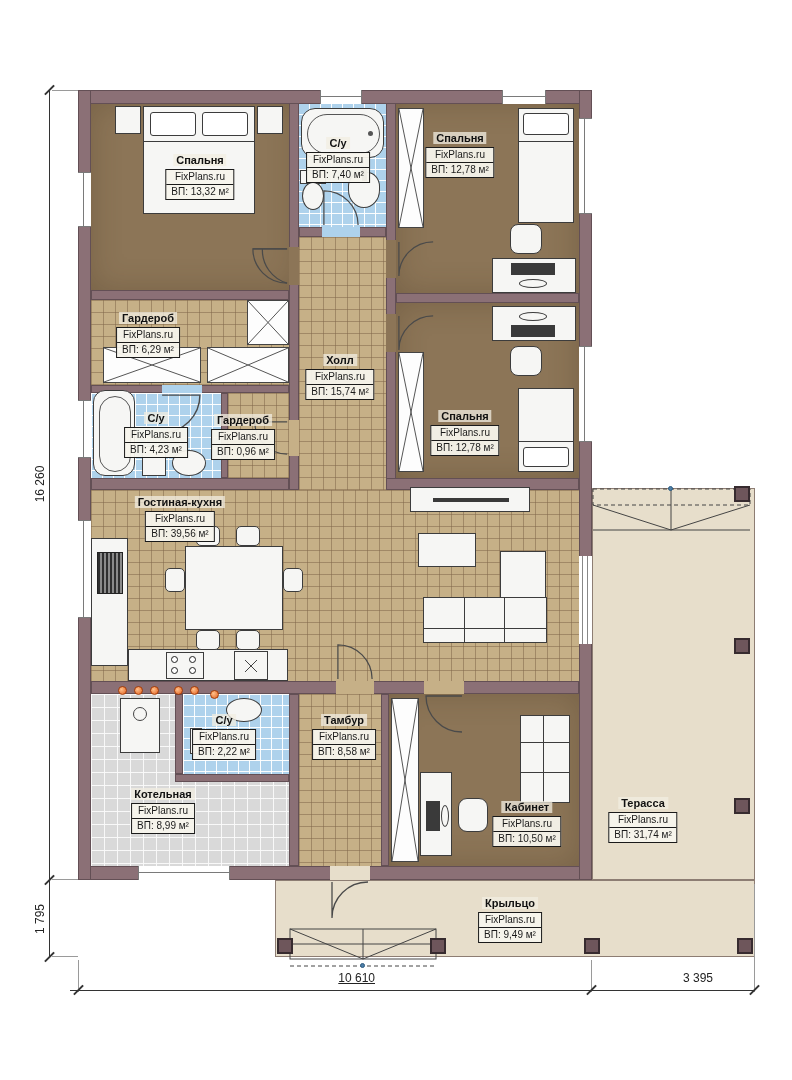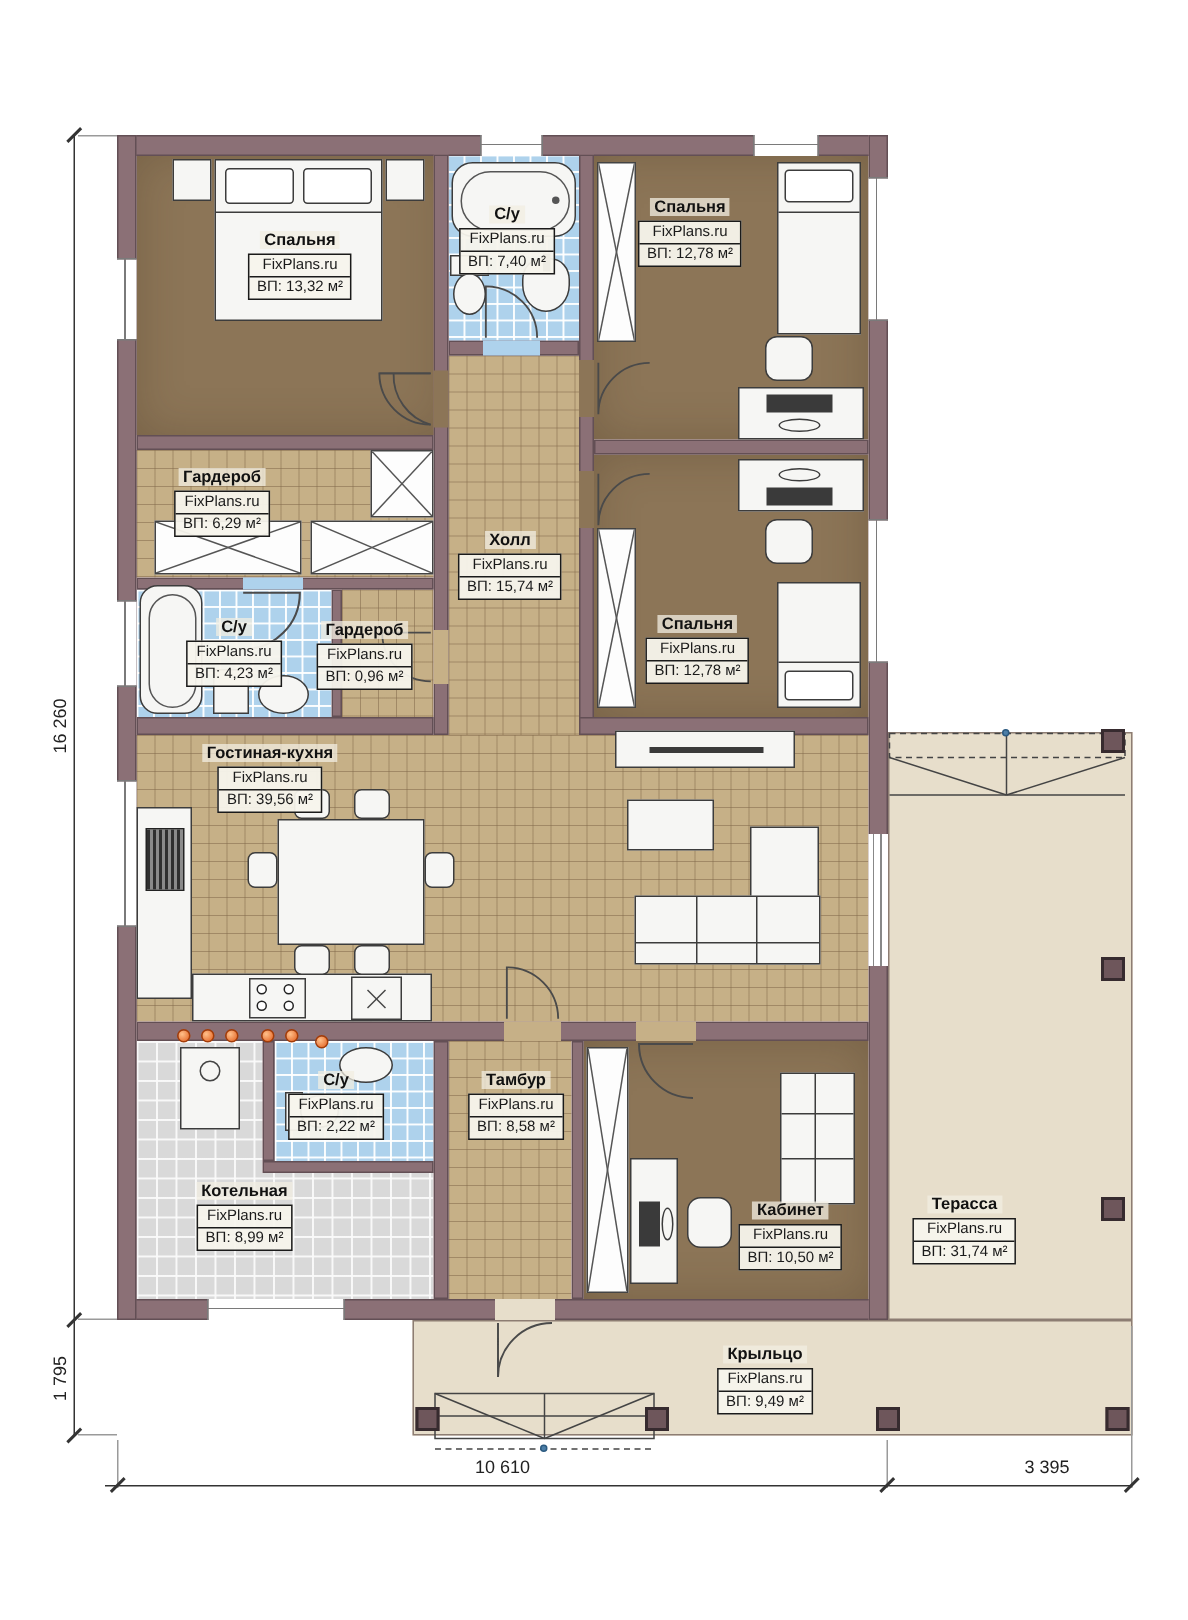--- a/index.html
+++ b/index.html
@@ -405,16 +405,16 @@
   <div class="abs dim-text" style="left:5px;top:477px;width:70px;text-align:center;transform:rotate(-90deg);">16 260</div>
   <div class="abs dim-text" style="left:10px;top:912px;width:60px;text-align:center;transform:rotate(-90deg);">1 795</div>
 
   <div class="abs ext" style="left:78px;top:960px;width:1px;height:32px;"></div>
   <div class="abs ext" style="left:591px;top:960px;width:1px;height:32px;"></div>
   <div class="abs ext" style="left:754px;top:884px;width:1px;height:108px;"></div>
   <div class="abs dim-line" style="left:70px;top:990px;width:685px;height:1px;"></div>
   <div class="abs tick" style="left:72px;top:989px;"></div>
   <div class="abs tick" style="left:585px;top:989px;"></div>
   <div class="abs tick" style="left:748px;top:989px;"></div>
-  <div class="abs dim-text" style="left:295px;top:971px;width:80px;text-align:center;">10 610</div>
+  <div class="abs dim-text" style="left:295px;top:971px;width:80px;text-align:right;text-decoration:underline;">10 610</div>
   <div class="abs dim-text" style="left:633px;top:971px;width:80px;text-align:right;">3 395</div>
 
 </div>
 
 </body></html>

